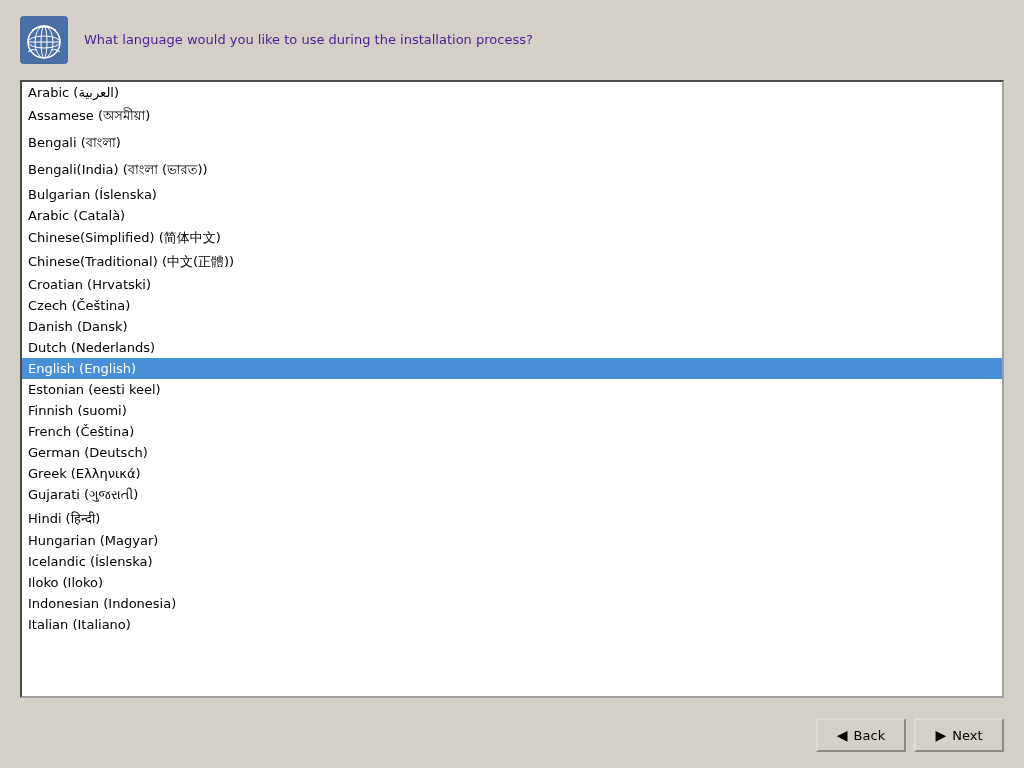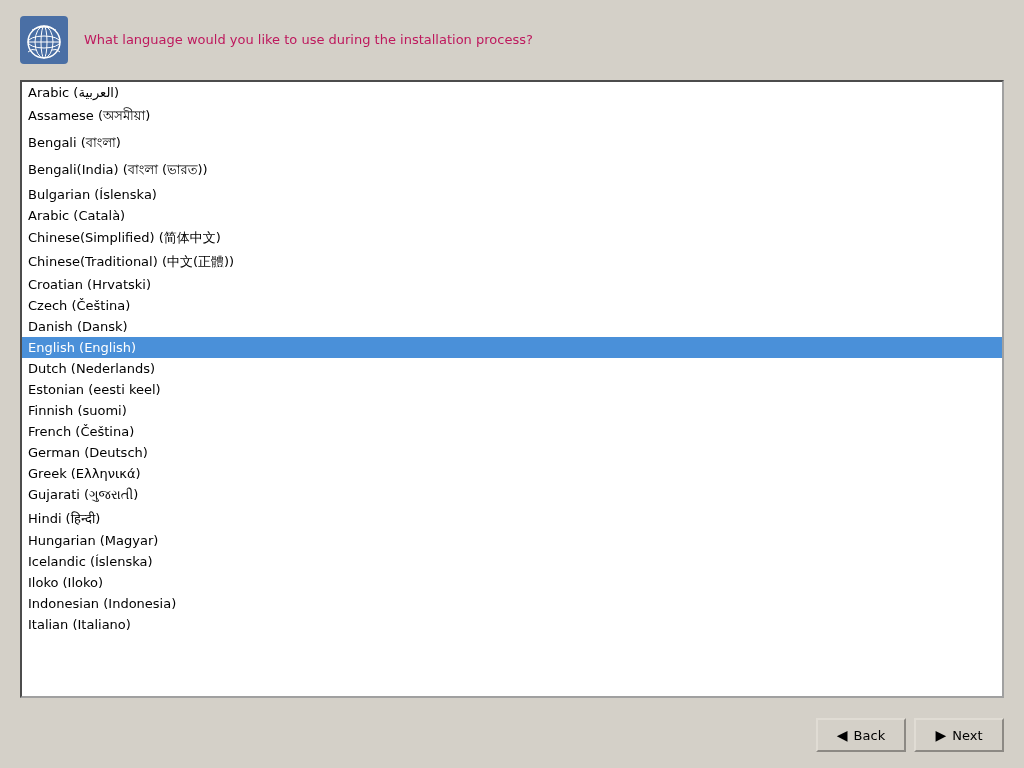--- a/index.html
+++ b/index.html
@@ -23,21 +23,21 @@
       background-color: #d4d0c8;
       padding: 16px 20px;
       display: flex;
       align-items: center;
       gap: 16px;
       min-height: 80px;
     }
 
     .header-text {
       font-size: 13px;
-      color: #be185d;
+      color: #4c1d95;
       line-height: 1.5;
     }
 
     .main-content {
       flex: 1;
       padding: 0 20px 10px 20px;
       display: flex;
       flex-direction: column;
     }
 
@@ -153,22 +153,22 @@
         <li class="language-item">Assamese (অসমীয়া)</li>
         <li class="language-item">Bengali (বাংলা)</li>
         <li class="language-item">Bengali(India) (বাংলা (ভারত))</li>
         <li class="language-item">Bulgarian (Íslenska)</li>
         <li class="language-item">Arabic (Català)</li>
         <li class="language-item">Chinese(Simplified) (简体中文)</li>
         <li class="language-item">Chinese(Traditional) (中文(正體))</li>
         <li class="language-item">Croatian (Hrvatski)</li>
         <li class="language-item">Czech (Čeština)</li>
         <li class="language-item">Danish (Dansk)</li>
+        <li class="language-item">Dutch (Nederlands)</li>
         <li class="language-item selected">English (English)</li>
-        <li class="language-item">Dutch (Nederlands)</li>
         <li class="language-item">Estonian (eesti keel)</li>
         <li class="language-item">Finnish (suomi)</li>
         <li class="language-item">French (Čeština)</li>
         <li class="language-item">German (Deutsch)</li>
         <li class="language-item">Greek (Ελληνικά)</li>
         <li class="language-item">Gujarati (ગુજરાતી)</li>
         <li class="language-item">Hindi (हिन्दी)</li>
         <li class="language-item">Hungarian (Magyar)</li>
         <li class="language-item">Icelandic (Íslenska)</li>
         <li class="language-item">Iloko (Iloko)</li>

